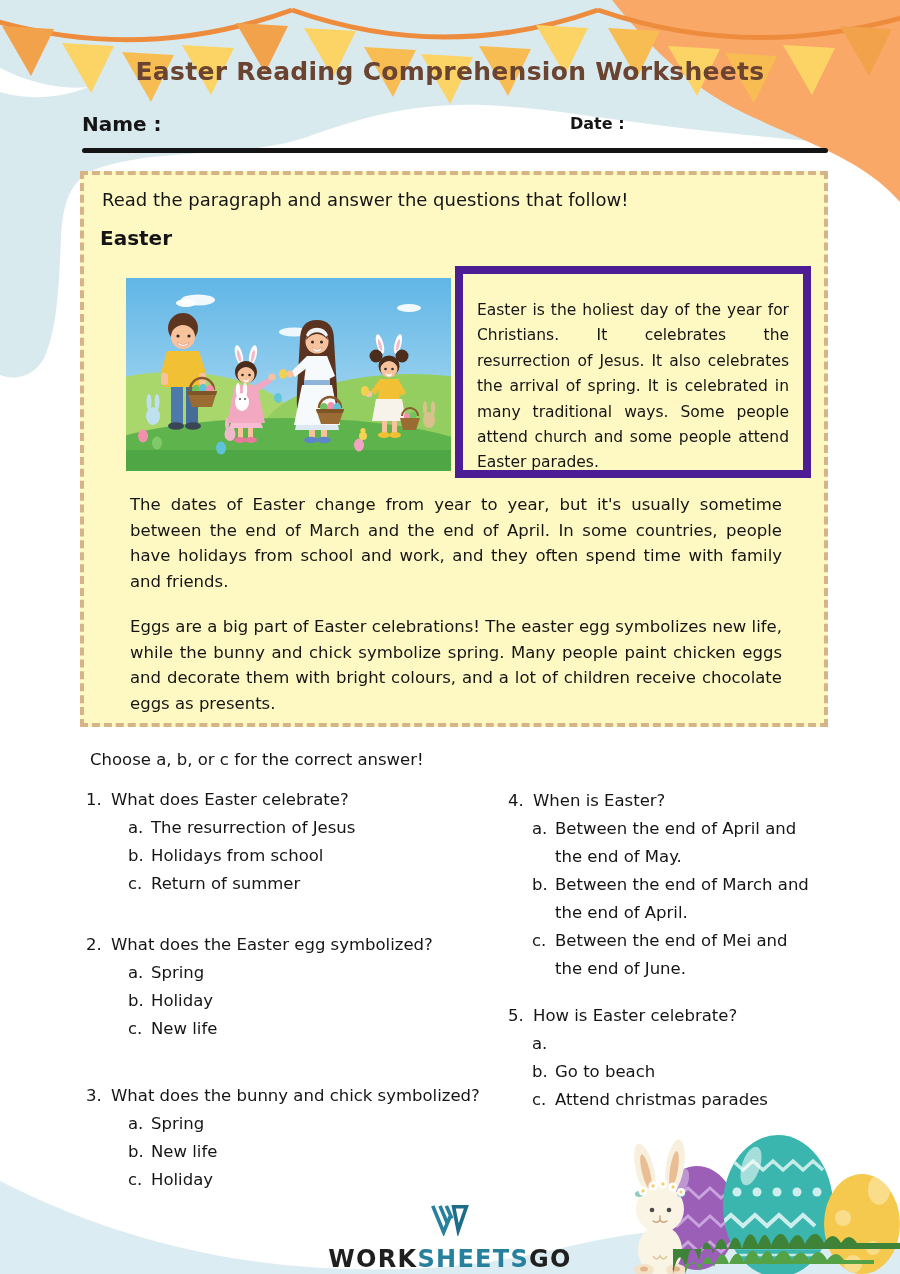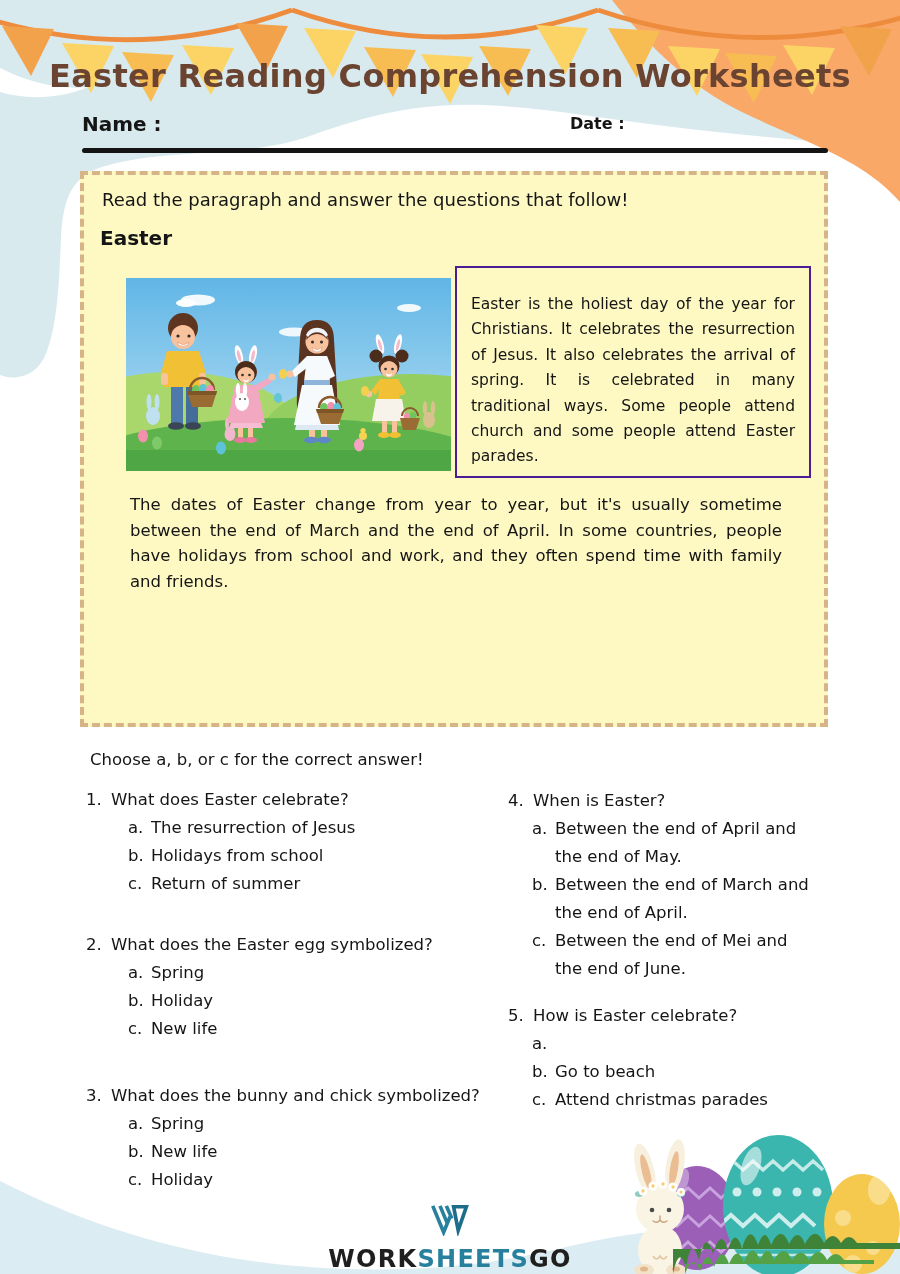--- a/index.html
+++ b/index.html
@@ -1,32 +1,32 @@
 <!DOCTYPE html>
 <html><head>
 <meta charset="utf-8">
 <style>
   html,body{margin:0;padding:0;background:#ffffff;}
   .page{position:relative;width:900px;height:1274px;margin:0 auto;background:#fff;overflow:hidden;
         font-family:"DejaVu Sans","Liberation Sans",sans-serif;color:#151515;}
   svg{display:block;}
   .header-decor{position:absolute;top:0;left:0;z-index:0;}
   .page-title{position:absolute;top:57px;left:0;width:100%;text-align:center;
-              font-size:32px;font-weight:bold;color:#6a4331;letter-spacing:.3px;z-index:2;}
+              font-size:25px;font-weight:bold;color:#6a4331;letter-spacing:.3px;z-index:2;}
   .name-label{position:absolute;top:112px;left:82px;font-size:20px;font-weight:bold;z-index:2;}
   .date-label{position:absolute;top:114px;left:570px;font-size:16px;font-weight:bold;z-index:2;}
   .rule{position:absolute;top:148px;left:82px;width:746px;height:5px;background:#141414;border-radius:3px;z-index:2;}
   .passage-box{position:absolute;top:171px;left:80px;width:748px;height:556px;box-sizing:border-box;
                border:4px dashed #d6b488;background:#fef9c3;padding:12px 16px;z-index:2;}
   .instruction{font-size:18px;margin:2px 0 0 2px;}
   .passage-title{text-align:left;font-weight:bold;font-size:20px;margin-top:16px;}
   .media-row{display:flex;margin-top:16px;}
   .illus{margin-left:26px;margin-top:12px;flex:none;}
   .textbox{flex:none;margin-left:4px;width:356px;height:212px;box-sizing:border-box;
-           border:2px solid #4c1d95;padding:24px 14px 0 14px;}
+           border:8px solid #4c1d95;padding:24px 14px 0 14px;}
   .textbox p{margin:0;font-size:15.5px;line-height:25.4px;text-align:justify;}
   .para{margin:0;font-size:16.5px;line-height:25.5px;text-align:justify;}
   .para-2{margin:14px 26px 0 30px;}
   .para-3{margin:20px 26px 0 30px;}
   .choose{position:absolute;top:750px;left:90px;font-size:16.5px;z-index:2;}
   .qcol{position:absolute;font-size:16.5px;line-height:28px;z-index:2;}
   .qcol-left{top:786px;left:86px;width:414px;}
   .qcol-right{top:787px;left:508px;width:380px;}
   .q-line{display:flex;}
   .q-num{width:25px;flex:none;}
@@ -234,20 +234,21 @@
         <circle cx="237" cy="158" r="4" fill="#f7d353"></circle>
         <circle cx="237" cy="152.5" r="2.6" fill="#f7d353"></circle>
       </svg>
 
       <div class="textbox">
         <p>Easter is the holiest day of the year for Christians. It celebrates the resurrection of Jesus. It also celebrates the arrival of spring. It is celebrated in many traditional ways. Some people attend church and some people attend Easter parades.</p>
       </div>
     </div>
 
     <p class="para para-2">The dates of Easter change from year to year, but it's usually sometime between the end of March and the end of April. In some countries, people have holidays from school and work, and they often spend time with family and friends.</p>
+    <p class="para para-3">Eggs are a big part of Easter celebrations! The easter egg symbolizes new life, while the bunny and chick symbolize spring. Many people paint chicken eggs and decorate them with bright colours, and a lot of children receive chocolate eggs as presents.</p>
   </div>
 
   <div class="choose">Choose a, b, or c for the correct answer!</div>
 
   <div class="qcol qcol-left">
     <div class="q q-1">
       <div class="q-line">
           <span class="q-num">1.</span>
           <span class="q-text">What does Easter celebrate?</span>
         </div>

